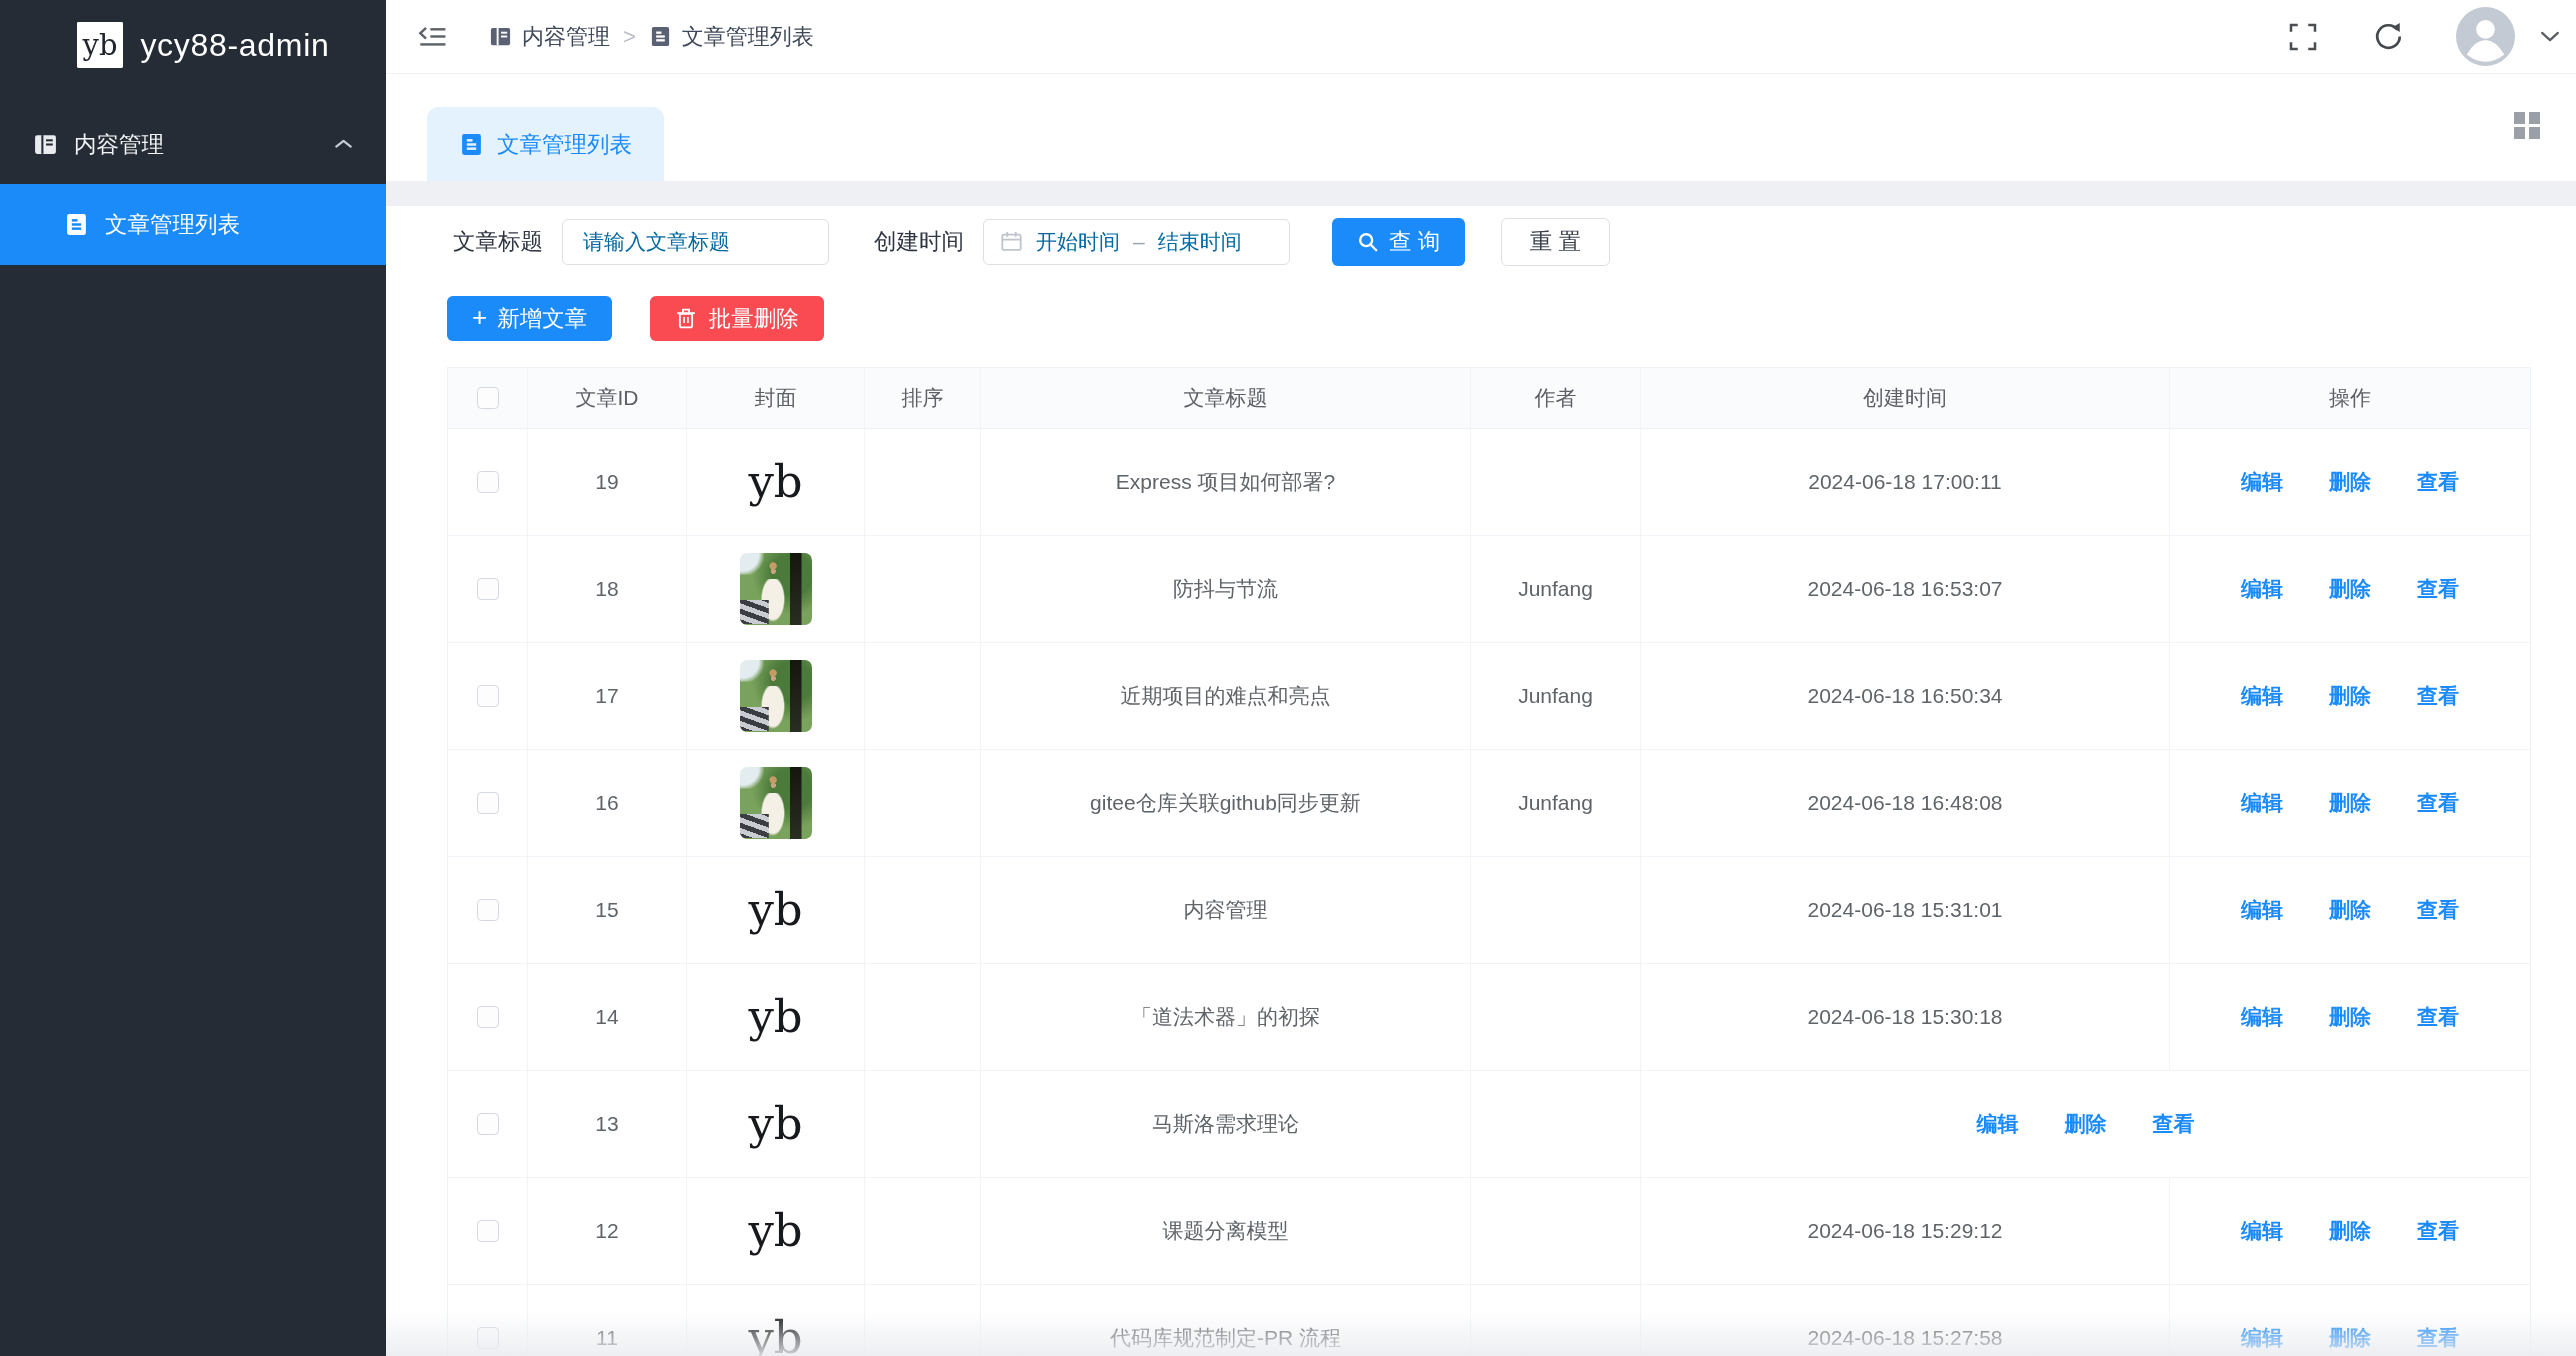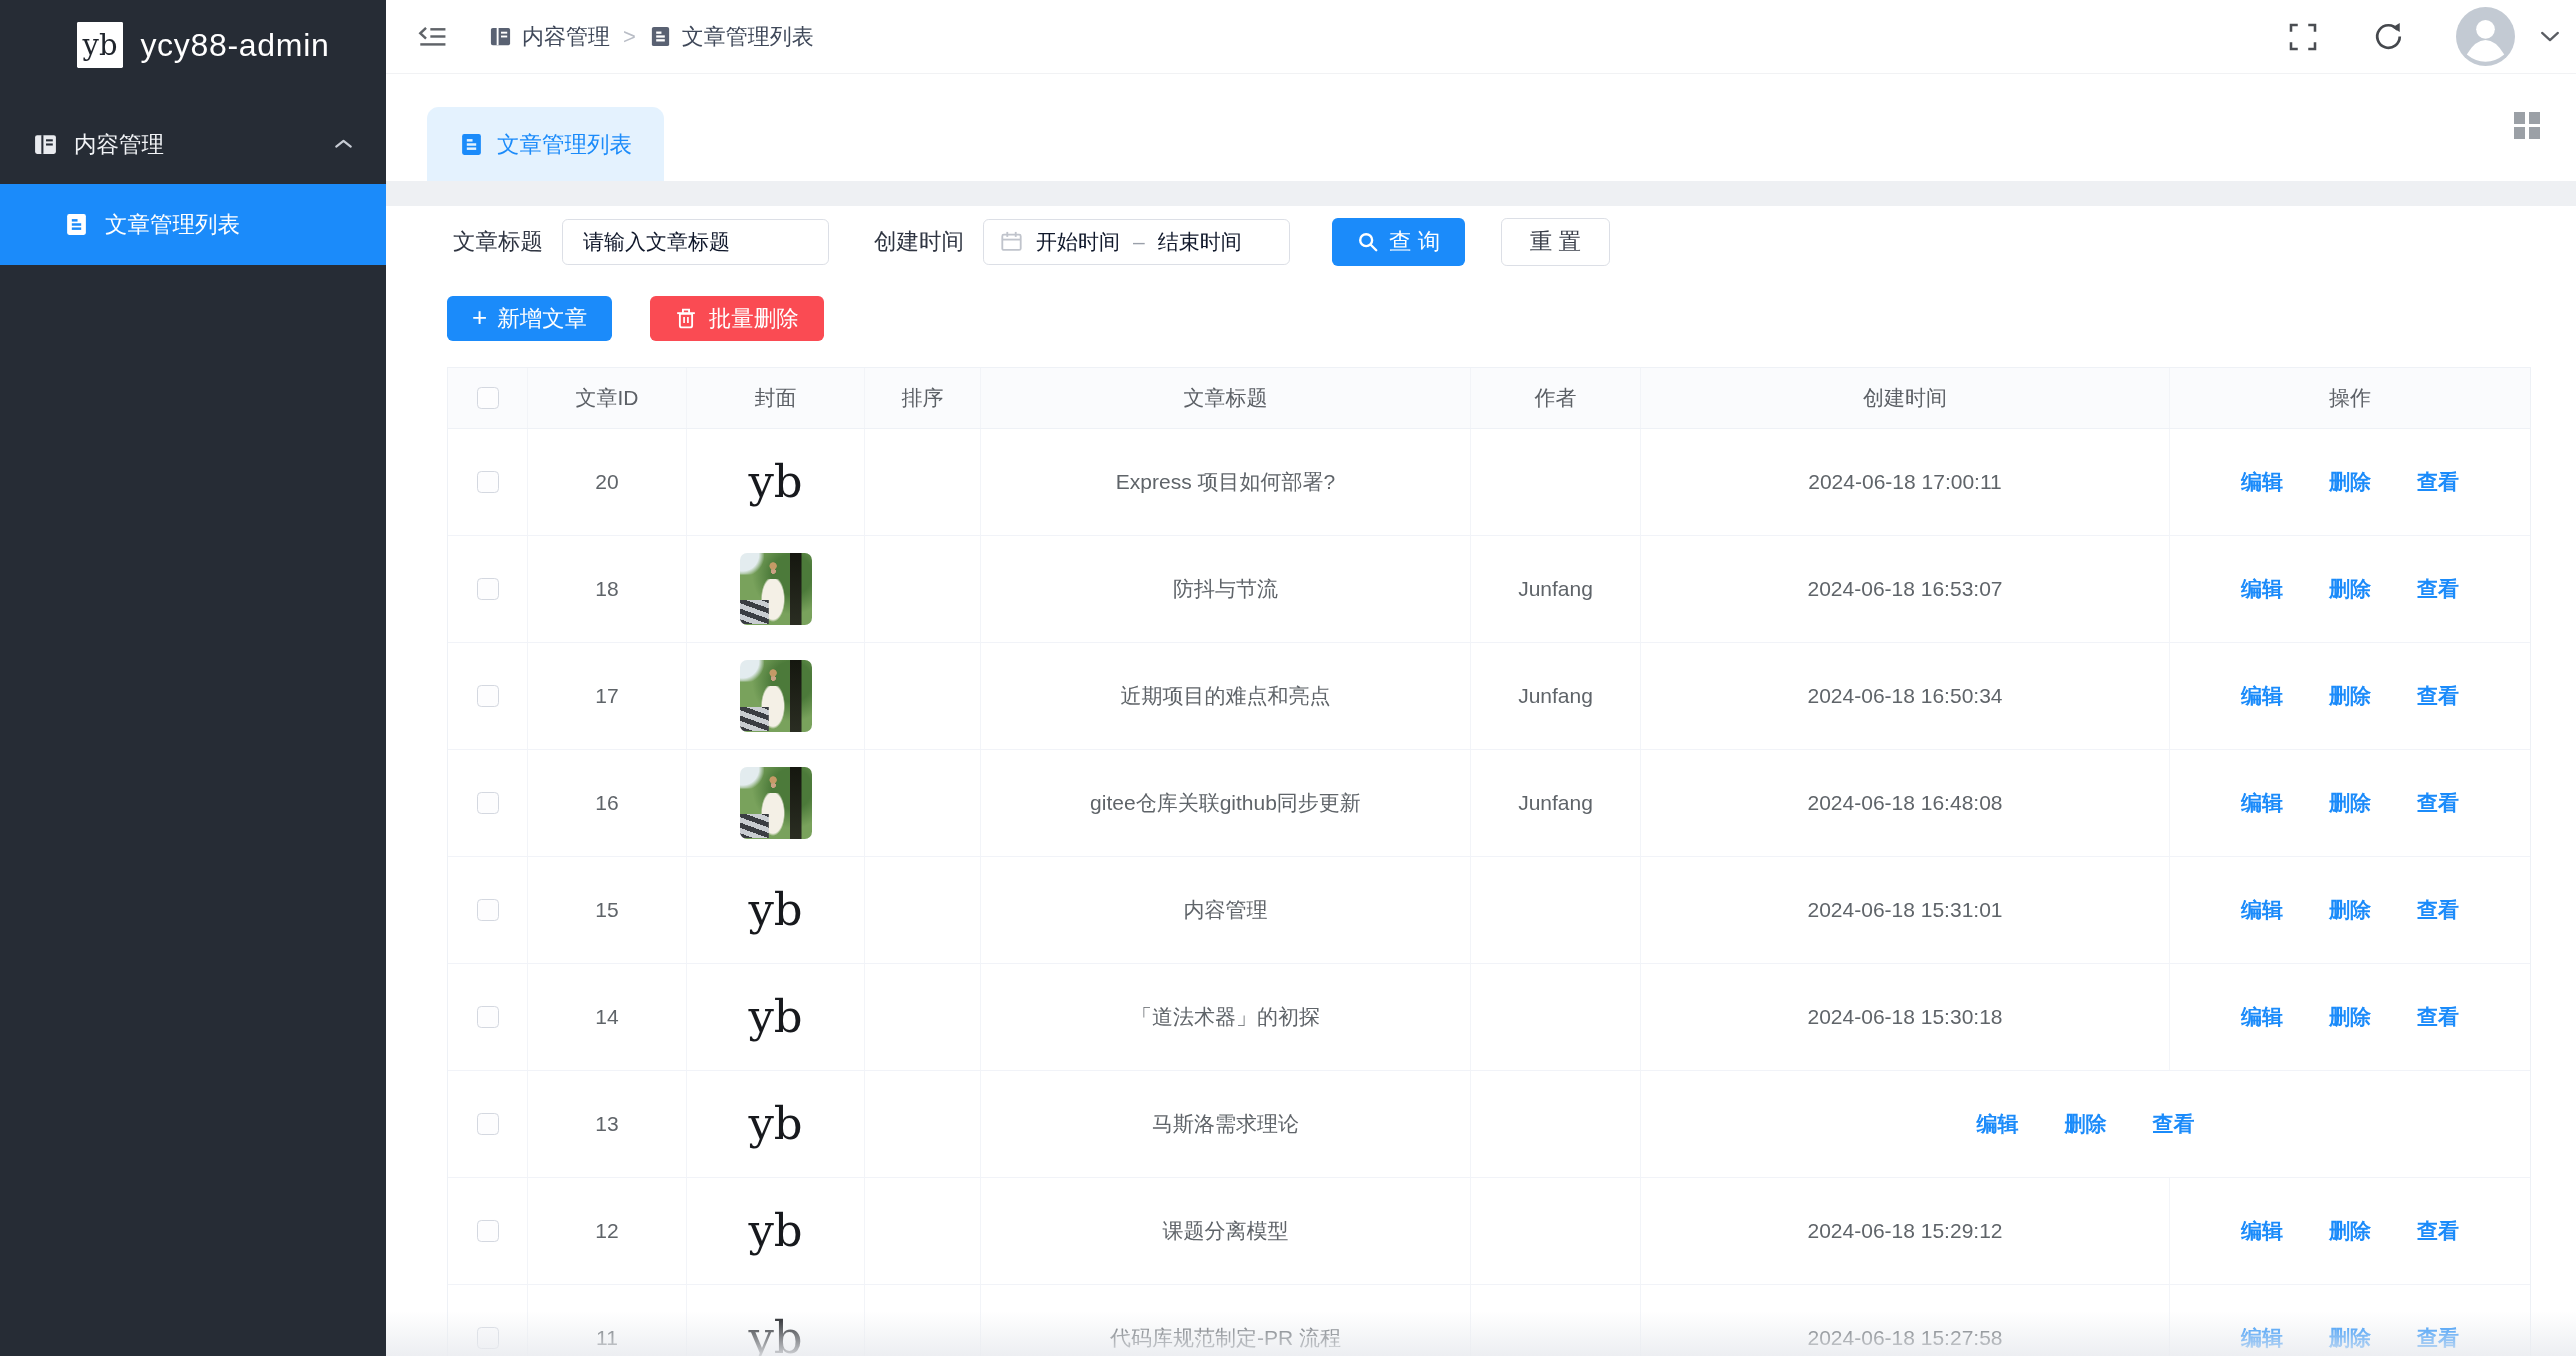--- a/index.html
+++ b/index.html
@@ -44,21 +44,21 @@
   .gap-strip { height:25px; background:#eef0f3; }
 
   .content { position:relative; background:#fff; height:1151px; }
 
   
   .filter-row { display:flex; align-items:center; padding:11.6px 0 0 67px; }
   .f-label { font-size:22.5px; color:#2f3542; margin-right:19px; }
   .f-label-2 { margin-left:45px; }
   .text-input { width:267px; height:46px; border:1.4px solid #dcdfe6; border-radius:5.8px;
     display:flex; align-items:center; padding:0 20px; background:#fff; cursor:text; }
-  .placeholder { color:#0f172a; font-size:21px; white-space:nowrap; }
+  .placeholder { color:#0369a1; font-size:21px; white-space:nowrap; }
   .date-input { width:307px; height:46px; border:1.4px solid #dcdfe6; border-radius:5.8px;
     display:flex; align-items:center; padding:0 16px; gap:13px; background:#fff; cursor:pointer; }
   .date-sep { color:#9aa0aa; font-size:21px; }
   .btn { height:48px; border-radius:5.8px; display:inline-flex; align-items:center; justify-content:center;
     font-size:22.5px; cursor:pointer; white-space:nowrap; }
   .btn-search { margin-left:42px; padding:0 25px; background:#1b8bfa; color:#fff; gap:10px; }
   .btn-reset { margin-left:36px; padding:0 27.5px; background:#fff; color:#3a3f4a; border:1.4px solid #dcdfe6; }
 
   
   .toolbar { display:flex; gap:38px; padding:30px 0 0 61px; }
@@ -311,21 +311,21 @@
           <div class="cell col-title">文章标题</div>
           <div class="cell col-author">作者</div>
           <div class="cell col-time">创建时间</div>
           <div class="cell col-op">操作</div>
         </div>
         <div id="table-body">
   <div class="trow">
     <div class="cell col-check">
                 <span class="checkbox"></span>
               </div>
-    <div class="cell col-id">20</div>
+    <div class="cell col-id">19</div>
     <div class="cell col-cover">
       <span class="cover-logo">yb</span>
 
     </div>
     <div class="cell col-sort"></div>
     <div class="cell col-title">Express 项目如何部署?</div>
     <div class="cell col-author"></div>
     <div class="cell col-time">2024-06-18 17:00:11</div>
     <div class="cell col-op">
       <a class="op-link">编辑</a>

